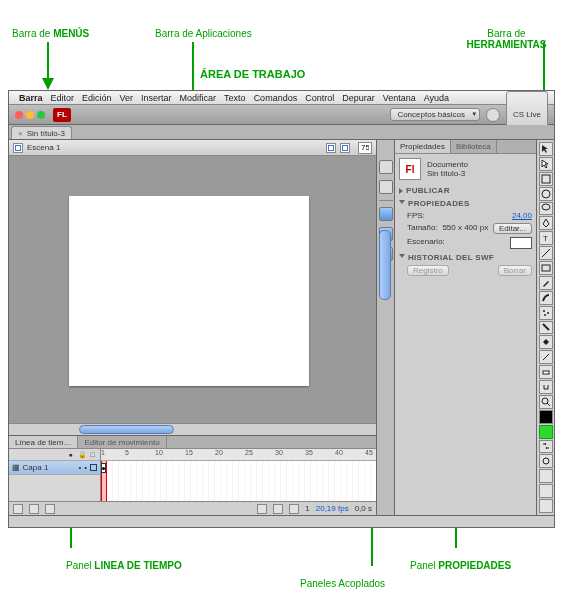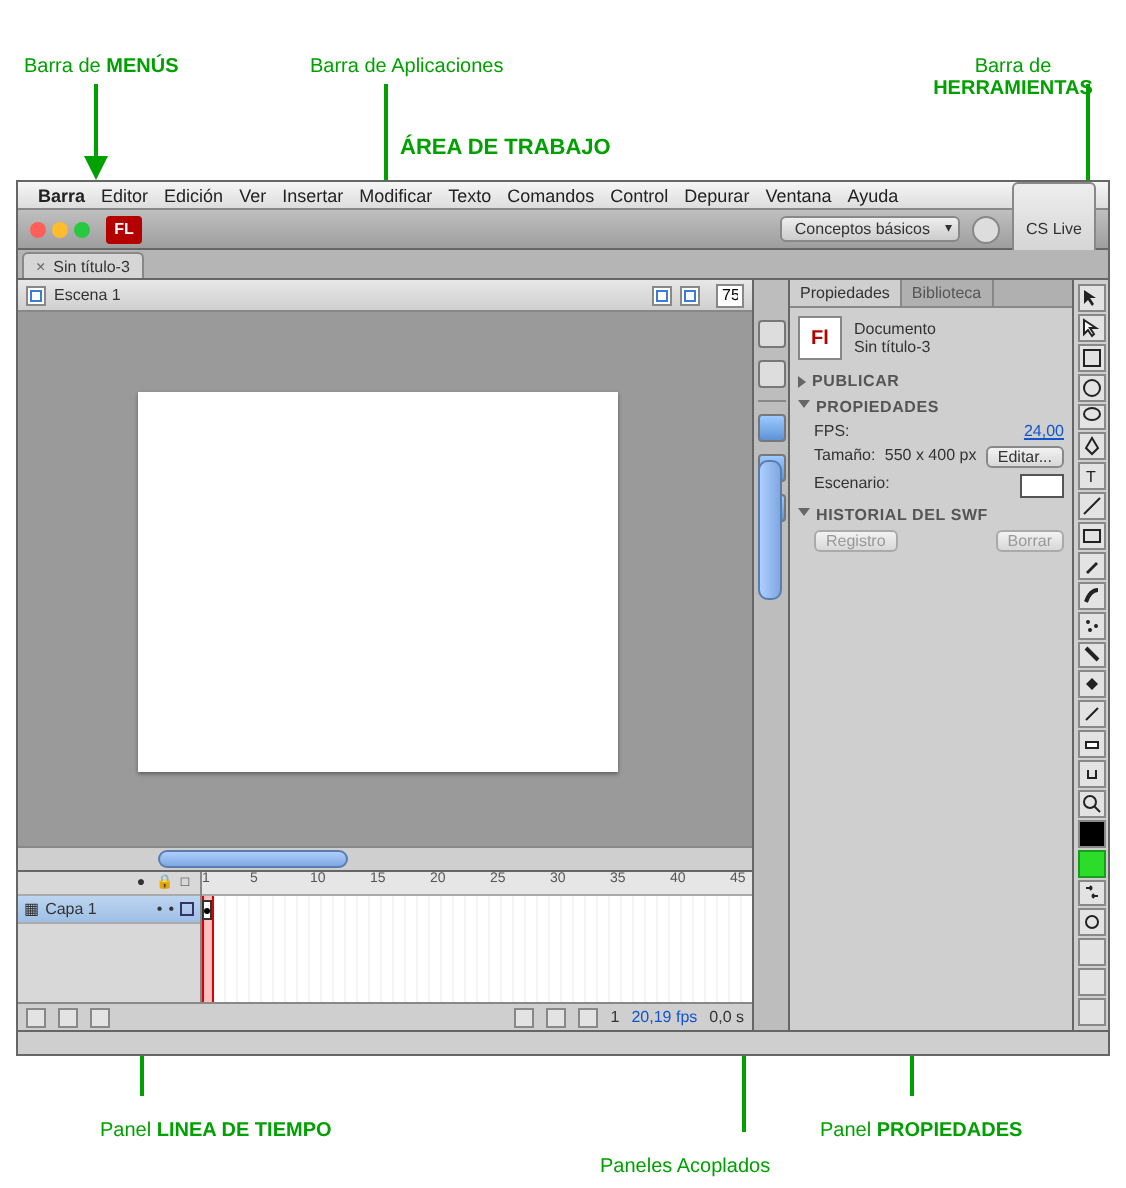--- a/index.html
+++ b/index.html
@@ -108,21 +108,21 @@
 <div class="arrow" style="left:187px;top:98px;"></div>
 
 <div class="anno" style="left:450px;top:28px;"><span class="light">Barra de </span><span>HERRAMIENTAS</span></div>
 <div class="arrow-stem" style="left:543px;top:42px;width:2px;height:62px;"></div>
 <div class="arrow" style="left:538px;top:102px;"></div>
 
 <div class="anno" style="left:200px;top:68px;font-size:11px;">ÁREA DE TRABAJO</div>
 <div class="arrow-stem" style="left:225px;top:140px;width:2px;height:66px;"></div>
 <div class="arrow" style="left:220px;top:204px;"></div>
 
-<div class="anno" style="left:50px;top:560px;text-align:center;"><span class="light">Panel </span><span>LINEA DE TIEMPO</span></div>
+<div class="anno" style="left:66px;top:560px;text-align:center;"><span class="light">Panel </span><span>LINEA DE TIEMPO</span></div>
 <div class="arrow-stem" style="left:70px;top:498px;width:2px;height:50px;"></div>
 <div class="arrow up" style="left:65px;top:488px;"></div>
 
 <div class="anno light" style="left:300px;top:578px;font-weight:normal;">Paneles Acoplados</div>
 <div class="arrow-stem" style="left:371px;top:286px;width:2px;height:280px;"></div>
 <div class="arrow up" style="left:366px;top:276px;"></div>
 
 <div class="anno" style="left:410px;top:560px;text-align:right;"><span class="light">Panel </span><span>PROPIEDADES</span></div>
 <div class="arrow-stem" style="left:455px;top:438px;width:2px;height:110px;"></div>
 <div class="arrow up" style="left:450px;top:428px;"></div>
@@ -177,20 +177,24 @@
         <input class="zoom-box" value="75%" style="">
       </div>
       <div class="stage-area">
         <div class="canvas"></div>
       </div>
       <div class="hscroll">
         <div class="thumb"></div>
       </div>
 
       <div class="timeline">
+        <div class="tltabs">
+          <div class="tltab">Línea de tiem…</div>
+          <div class="tltab inact">Editor de movimiento</div>
+        </div>
         <div class="tlbody">
           <div class="layers">
             <div class="layerhead">
               <span class="lh-ico">●</span>
               <span class="lh-ico">🔒</span>
               <span class="lh-ico">□</span>
             </div>
             <div class="layer-row">
               <span>▦</span>
               <span>Capa 1</span>

